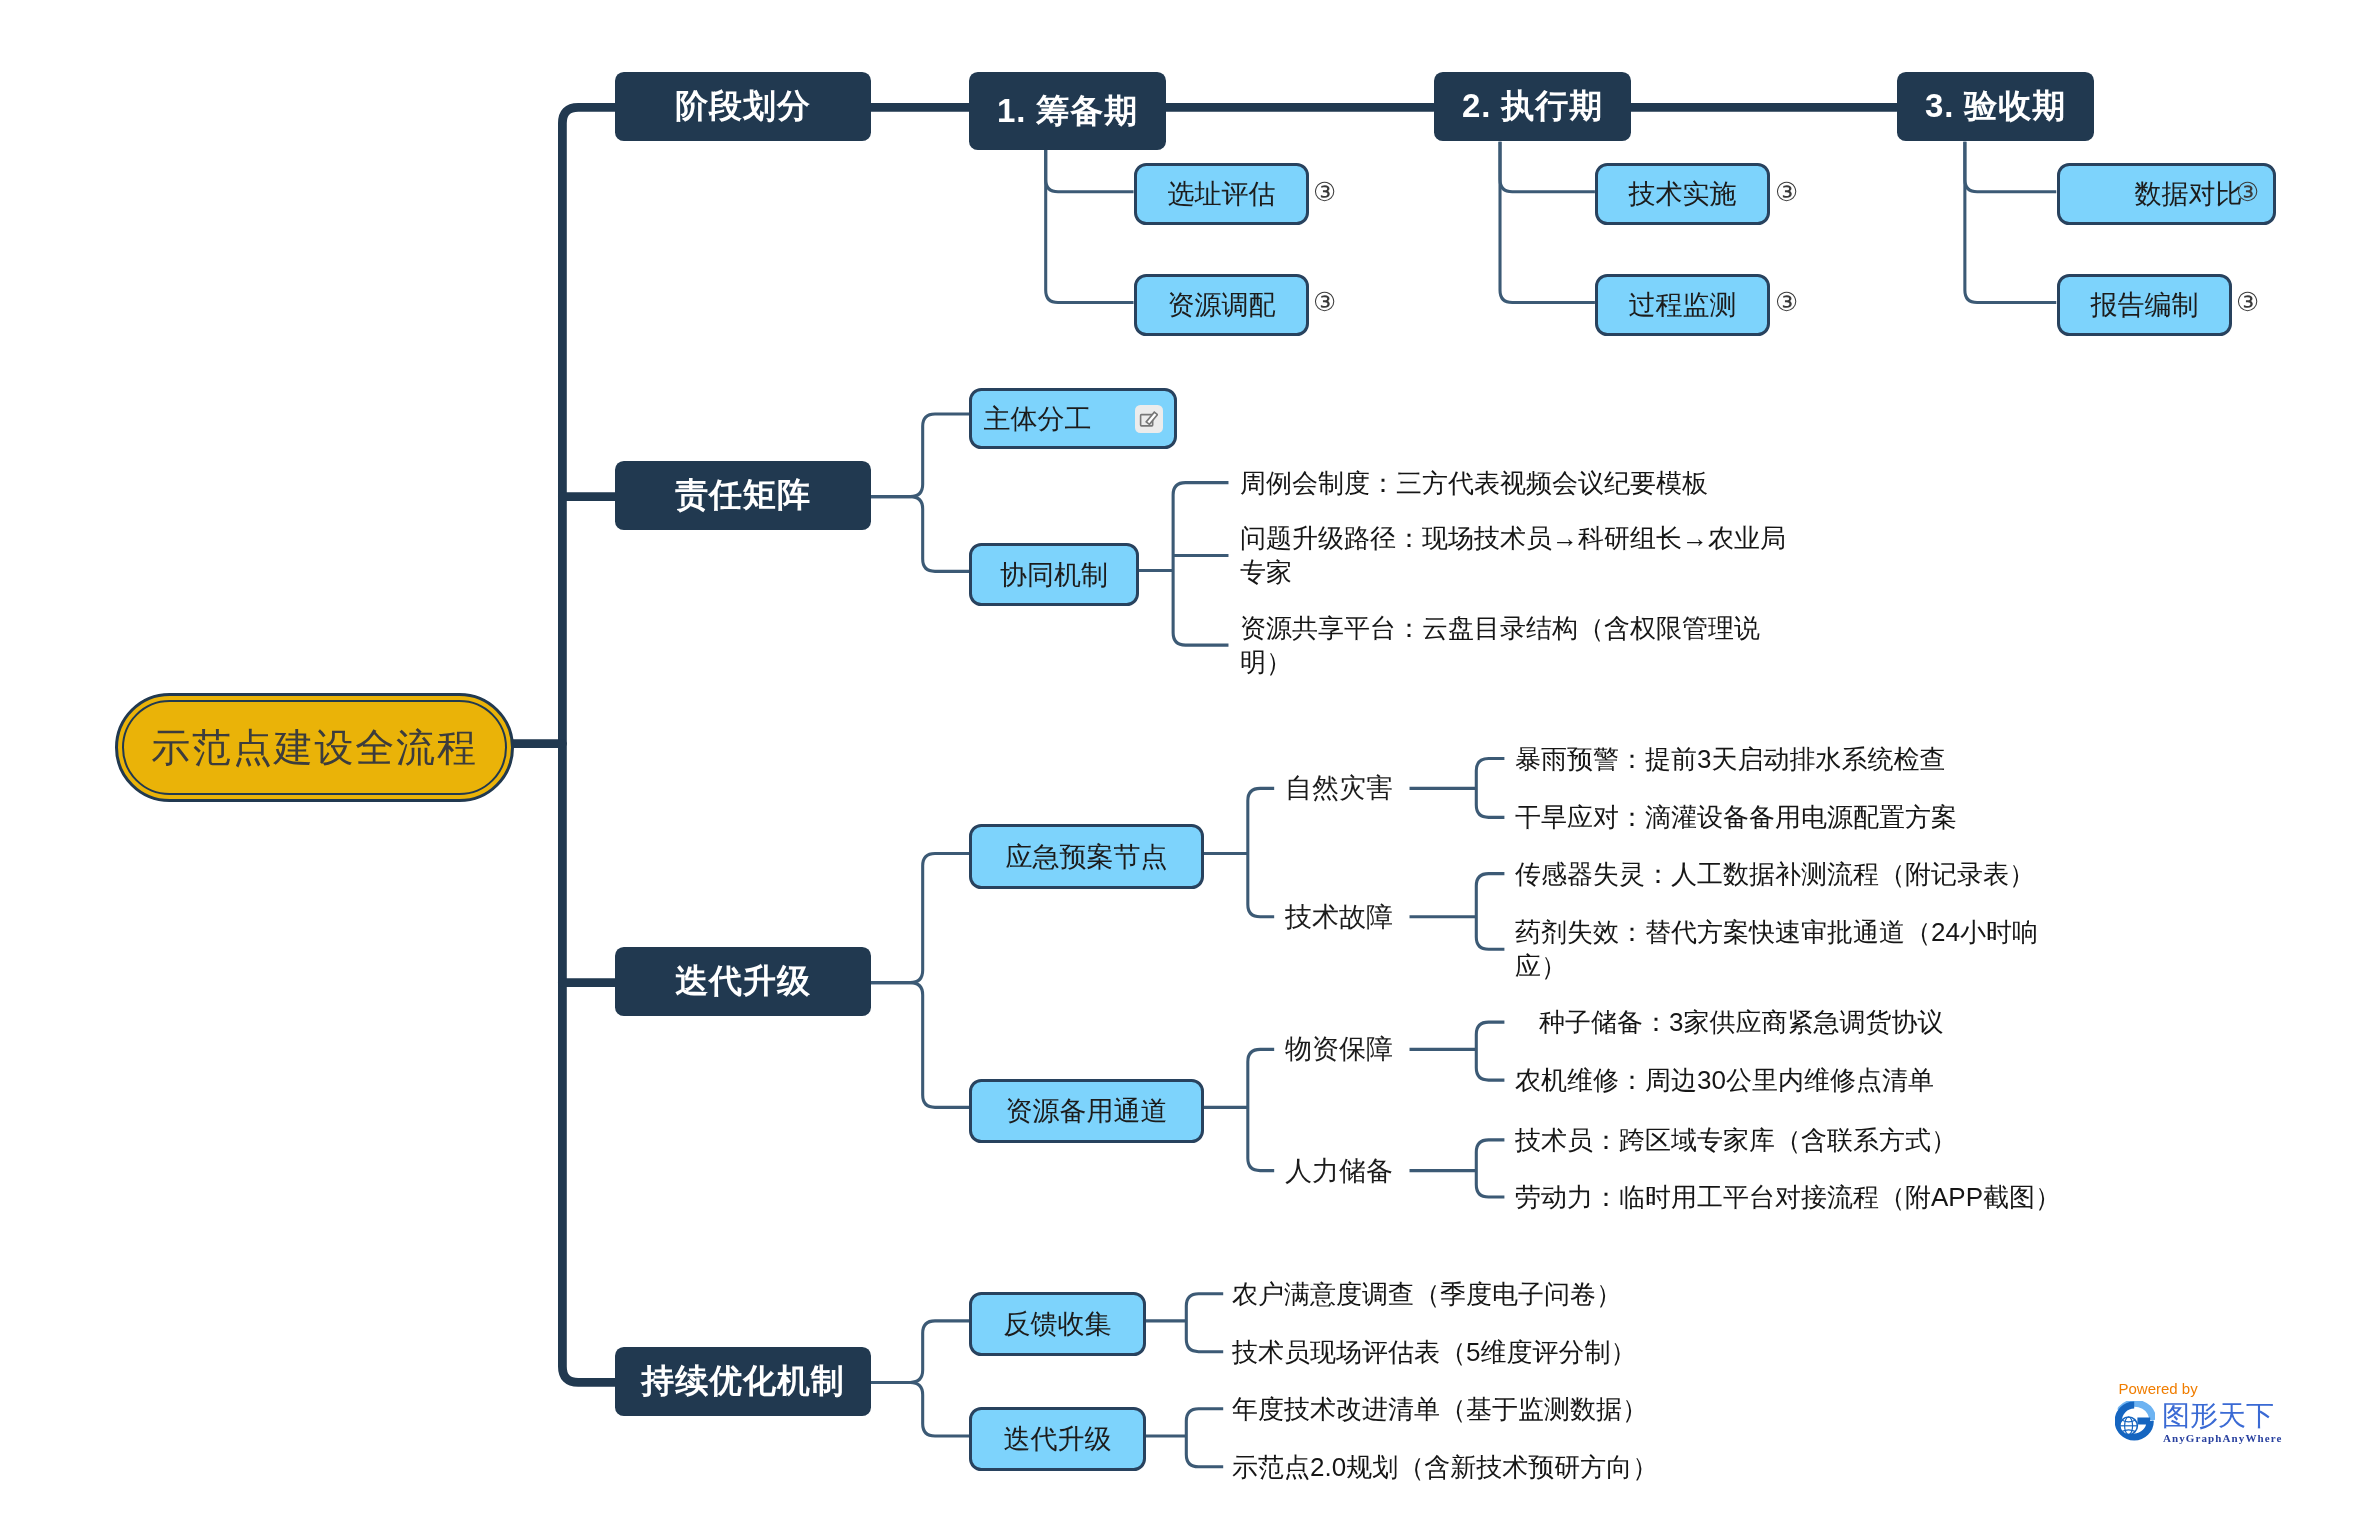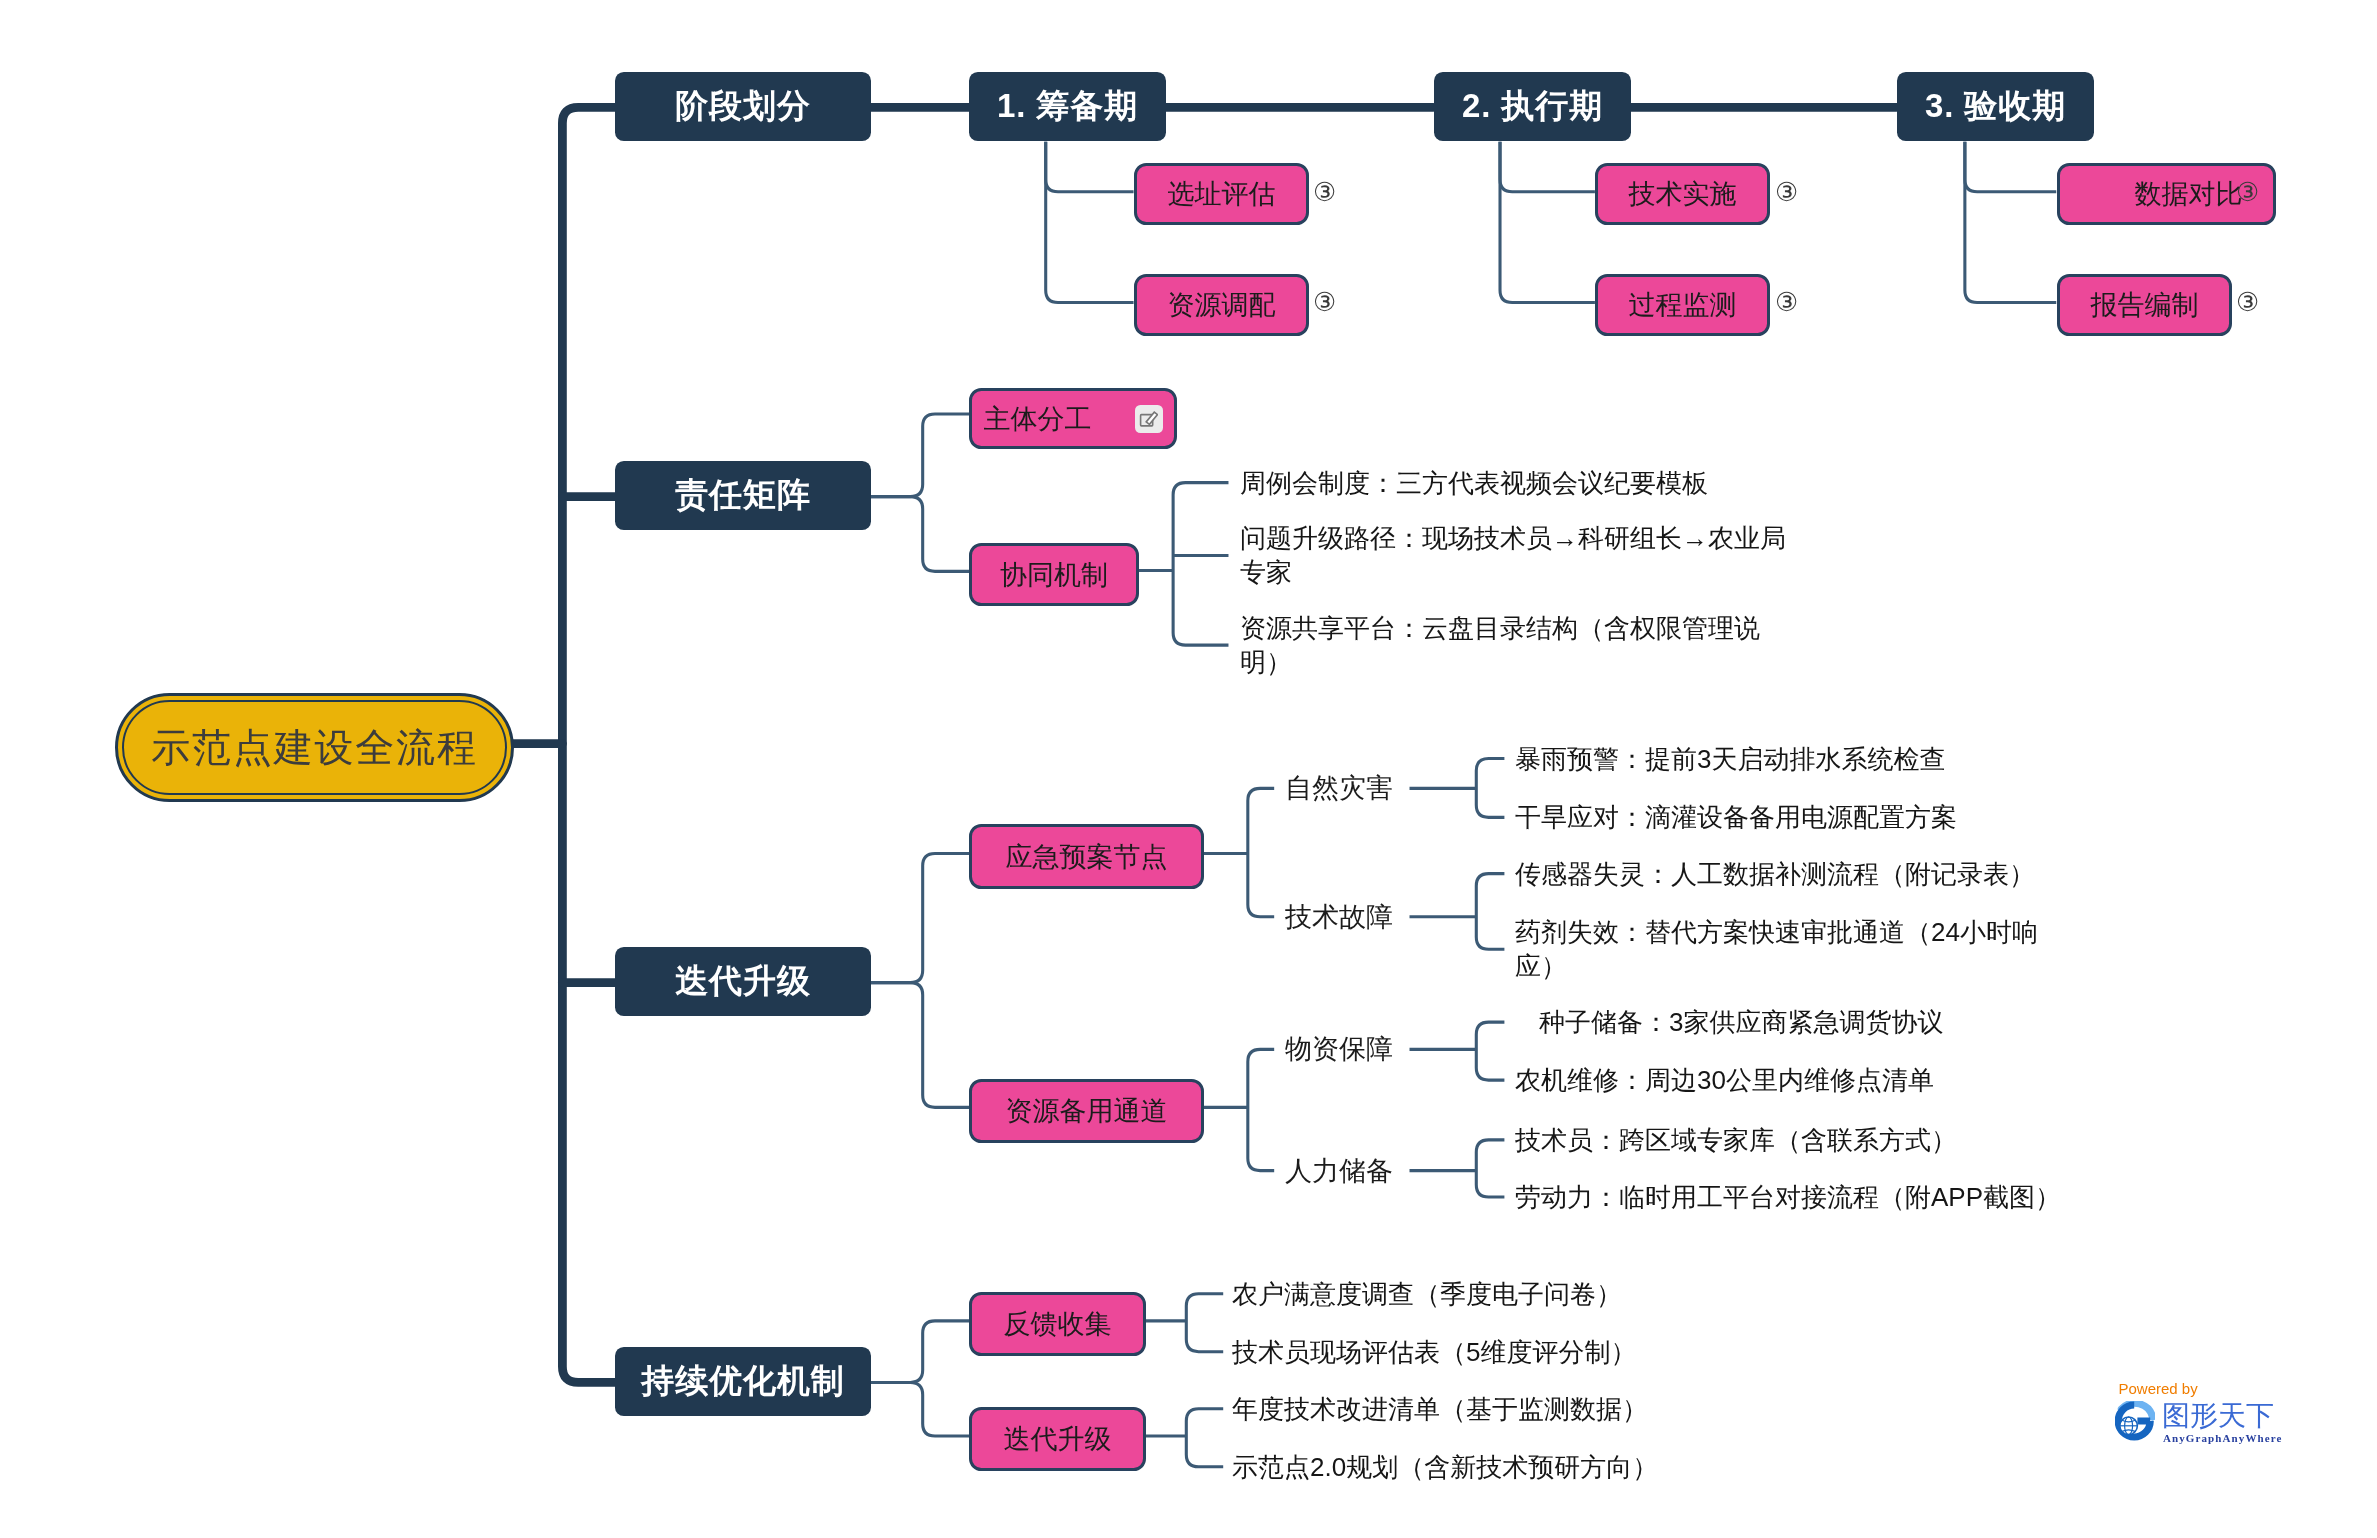--- a/index.html
+++ b/index.html
@@ -9,21 +9,21 @@
     --ink:#1c1c1c;
   }
   html,body{margin:0;padding:0;background:#fff;}
   body{width:2377px;height:1539px;position:relative;overflow:hidden;
        font-family:"Liberation Sans","DejaVu Sans",sans-serif;}
   #canvas{position:absolute;left:0;top:0;width:2377px;height:1539px;}
   #wires{position:absolute;left:0;top:0;z-index:0;}
   .dark-box{position:absolute;z-index:2;background:var(--dark);color:#fff;
     border-radius:8.8px;display:flex;align-items:center;justify-content:center;
     font-size:33px;font-weight:bold;letter-spacing:0.9px;}
-  .node-box{position:absolute;z-index:2;background:#ec4899;border:3.5px solid var(--border);
+  .node-box{position:absolute;z-index:2;background:#7dd3fc;border:3.5px solid var(--border);
     border-radius:12.3px;display:flex;align-items:center;justify-content:center;
     font-size:27px;color:var(--ink);}
   .mid-label{position:absolute;z-index:2;transform:translateY(-50%);
     font-size:27px;color:var(--ink);white-space:nowrap;}
   .leaf{position:absolute;z-index:2;transform:translateY(-50%);
     font-size:26px;line-height:34px;color:#161616;white-space:pre-line;max-width:668px;}
   .marker{position:absolute;z-index:2;transform:translateY(-50%);
     font-size:26px;color:#3a3a3a;}
   .root-outer{position:absolute;left:115px;top:693px;width:393px;height:103px;
     border:3.5px solid var(--dark);border-radius:878px;z-index:2;background:#eab308;}
@@ -111,21 +111,21 @@
 
   <div class="root-outer">
     <div class="root-inner">示范点建设全流程</div>
   </div>
 
   <div class="dark-box" style="left:615px;top:72px;width:256px;height:69px;">阶段划分</div>
   <div class="dark-box" style="left:615px;top:461px;width:256px;height:69px;">责任矩阵</div>
   <div class="dark-box" style="left:615px;top:947px;width:256px;height:69px;">迭代升级</div>
   <div class="dark-box" style="left:615px;top:1347px;width:256px;height:69px;">持续优化机制</div>
 
-  <div class="dark-box" style="left:969px;top:72px;width:197px;height:69px;">1. 筹备期</div>
+  <div class="dark-box" style="left:969px;top:72px;width:197px;height:78px;">1. 筹备期</div>
   <div class="dark-box" style="left:1434px;top:72px;width:197px;height:69px;">2. 执行期</div>
   <div class="dark-box" style="left:1897px;top:72px;width:197px;height:69px;">3. 验收期</div>
 
   <div class="node-box" style="left:1134px;top:163px;width:169px;height:56px;">选址评估</div>
   <div class="marker" style="left:1313px;top:192px;">③</div>
   <div class="node-box" style="left:1134px;top:274px;width:169px;height:56px;">资源调配</div>
   <div class="marker" style="left:1313px;top:302px;">③</div>
 
   <div class="node-box" style="left:1595px;top:163px;width:169px;height:56px;">技术实施</div>
   <div class="marker" style="left:1775px;top:192px;">③</div>

